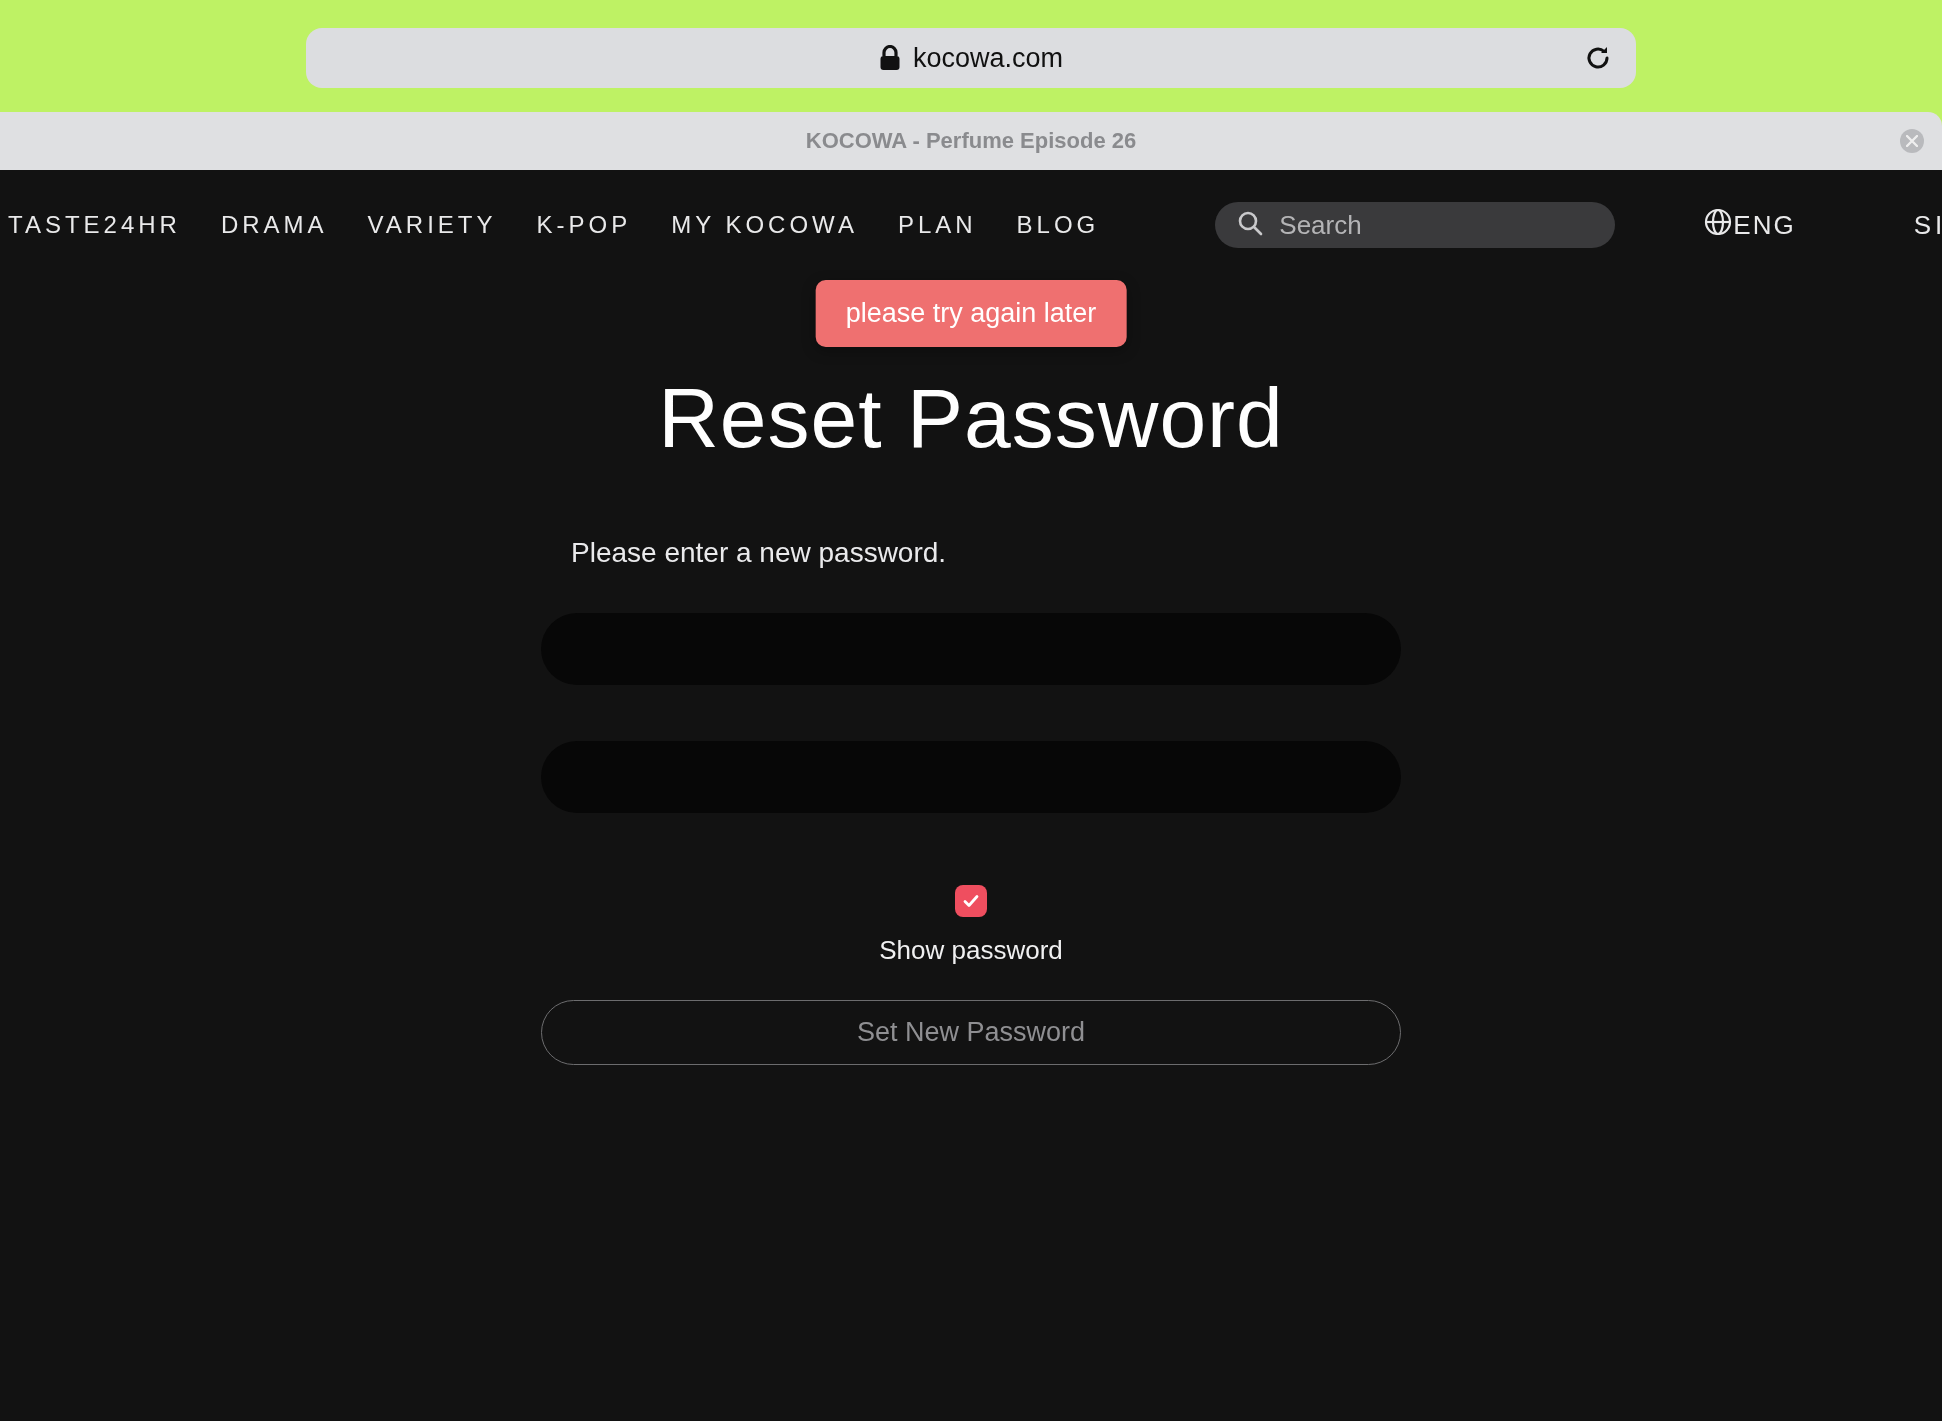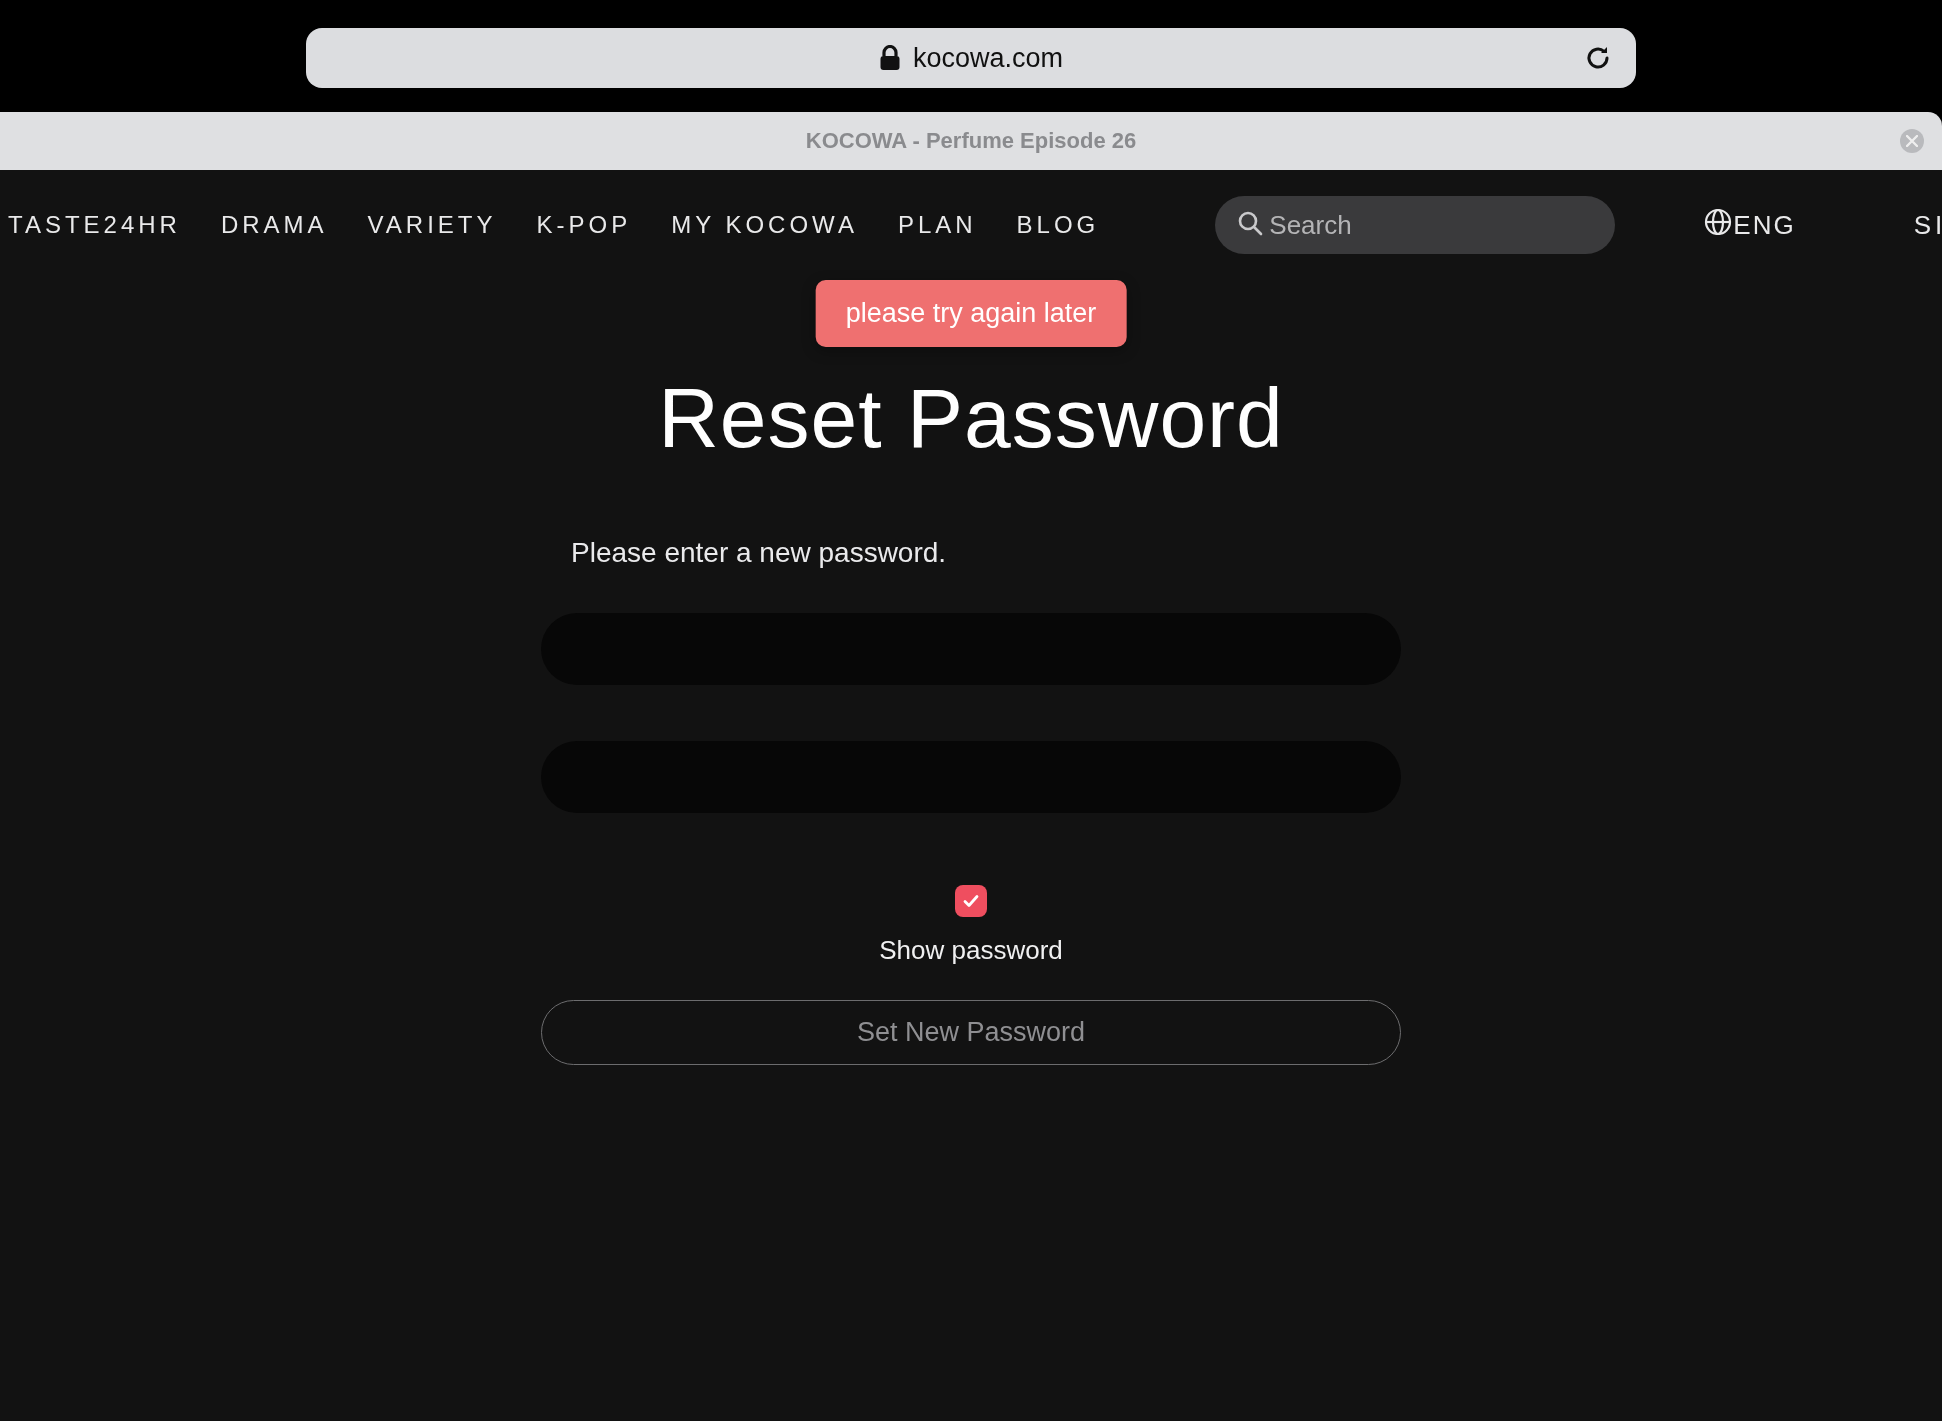--- a/index.html
+++ b/index.html
@@ -8,21 +8,21 @@
     font-family: -apple-system, BlinkMacSystemFont, "Segoe UI", Helvetica, Arial, sans-serif;
     background: #f1f2f3;
     width: 1942px;
     height: 1421px;
     overflow: hidden;
   }
 
   
   .browser-chrome {
     width: 100%;
-    background: #000000;
+    background: #bef264;
   }
   .addr-row {
     display: flex;
     justify-content: center;
     align-items: center;
     padding: 28px 0 24px 0;
   }
   .addr-bar {
     width: 1330px;
     height: 60px;
@@ -118,24 +118,24 @@
     font-weight: 500;
     white-space: nowrap;
     cursor: pointer;
   }
   .nav-spacer { flex: 0 0 auto; width: 40px; }
   .search-wrap {
     display: flex;
     align-items: center;
     background: #3a3a3c;
     border-radius: 100px;
-    height: 58px;
+    height: 46px;
     width: 400px;
     padding: 0 22px;
-    gap: 6px;
+    gap: 16px;
   }
   .search-wrap svg { flex: 0 0 auto; }
   .search-input {
     flex: 1;
     background: transparent;
     border: none;
     outline: none;
     color: #ddd;
     font-size: 26px;
   }

